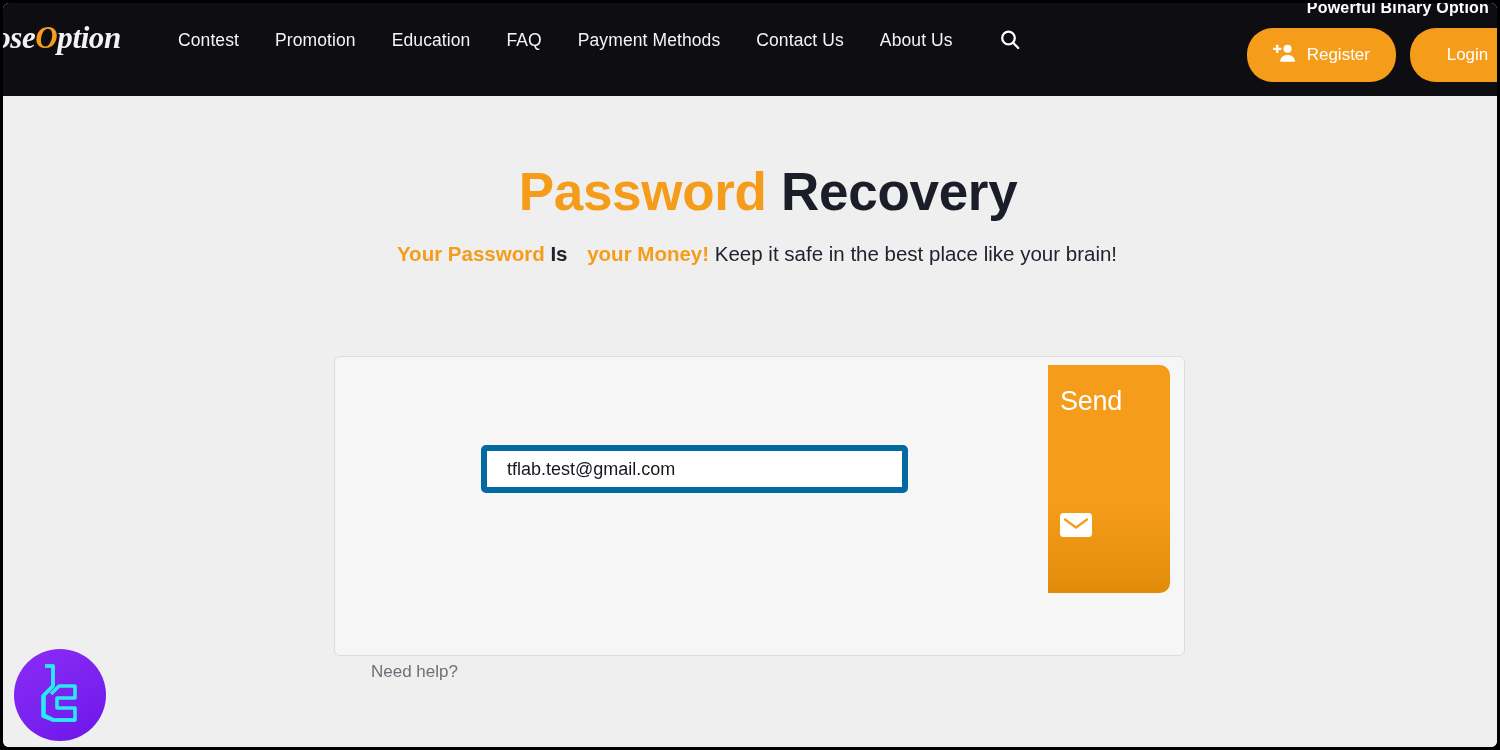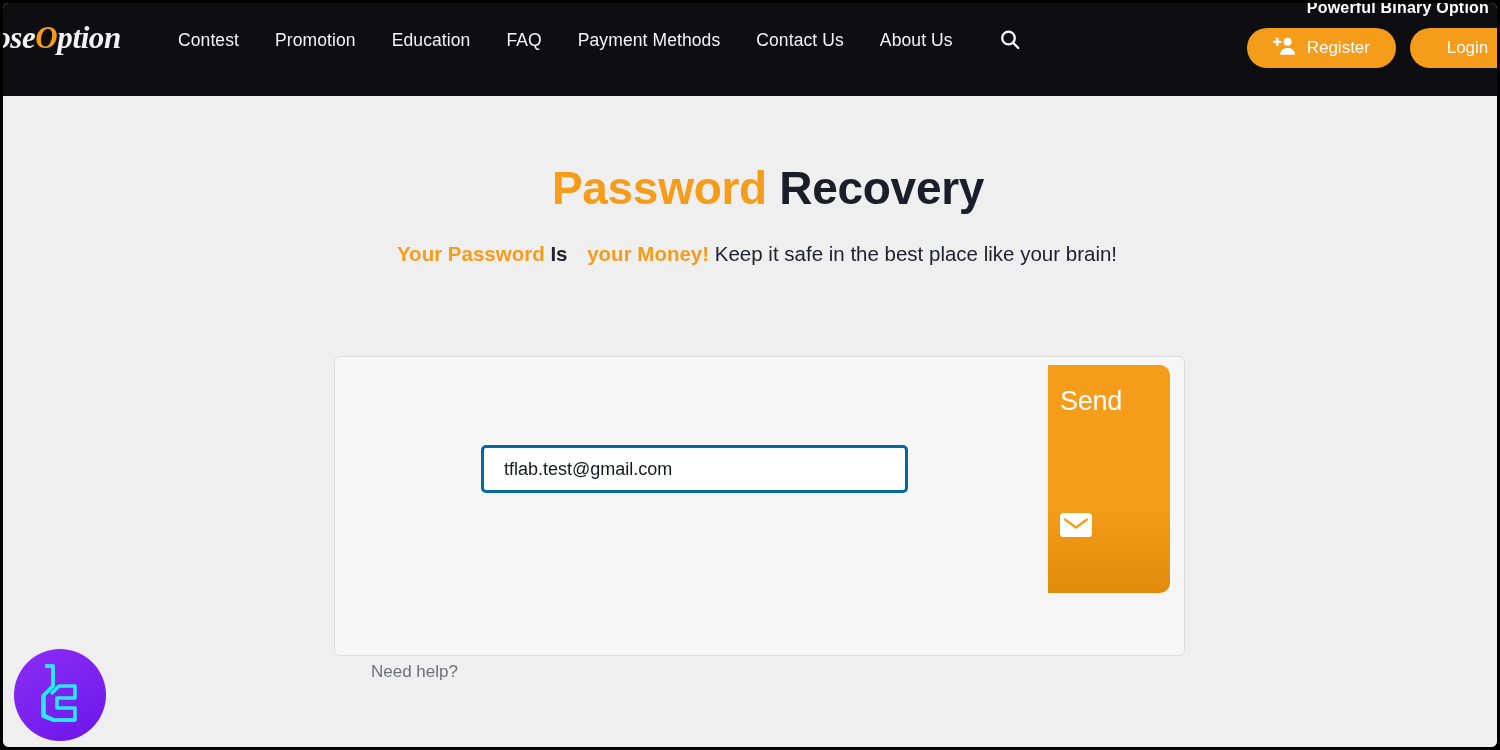--- a/index.html
+++ b/index.html
@@ -98,21 +98,21 @@
     top: 25px;
     display: flex;
     align-items: center;
     gap: 14px;
   }
   .pill-btn {
     background: #F59C1A;
     color: #ffffff;
     border: none;
     border-radius: 26px;
-    height: 40px;
+    height: 54px;
     padding: 0 26px;
     display: flex;
     align-items: center;
     gap: 11px;
     font-size: 17px;
     font-family: "Liberation Sans", sans-serif;
     cursor: pointer;
     white-space: nowrap;
   }
   #login-button { width: 115px; justify-content: center; }
@@ -124,21 +124,21 @@
     width: 1494px;
     height: 651px;
     background: #efeff0;
   }
 
   #page-title {
     position: absolute;
     left: 0; right: 0;
     top: 65px;
     text-align: center;
-    font-size: 46px;
+    font-size: 53px;
     font-weight: bold;
     letter-spacing: -0.3px;
     margin-left: 36px;
   }
   #page-title .accent { color: #F59C1A; }
   #page-title .dark   { color: #1b1d29; }
 
   #page-subtitle {
     position: absolute;
     left: 0; right: 0;
@@ -173,21 +173,21 @@
     font-size: 19px;
     color: #24262f;
     margin-bottom: 28px;
     white-space: nowrap;
   }
 
   #recovery-input {
     width: 427px;
     height: 48px;
     background: #ffffff;
-    border: 3px solid #0369a1;
+    border: 6px solid #0369a1;
     border-radius: 5px;
     padding: 0 20px;
     font-size: 18px;
     color: #16181f;
     font-family: "Liberation Sans", sans-serif;
     outline: none;
   }
 
   
   #send-panel {

